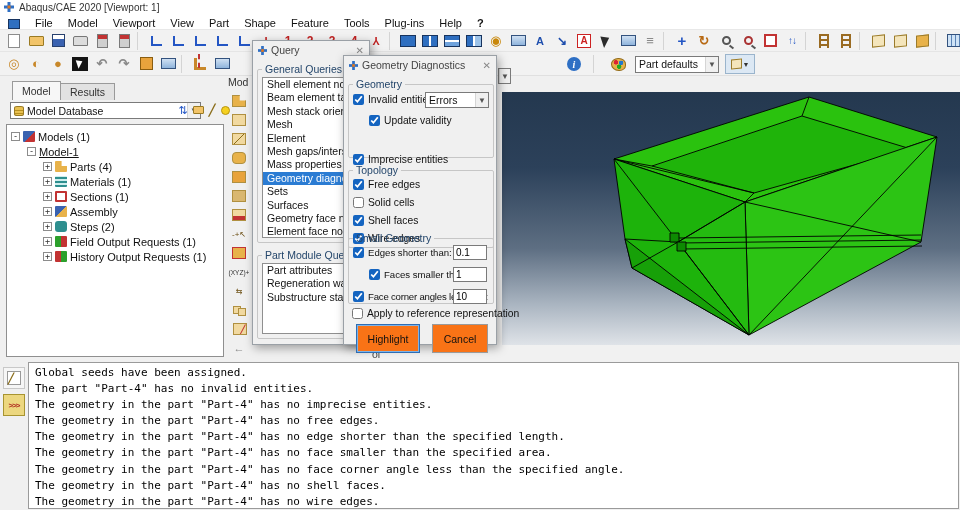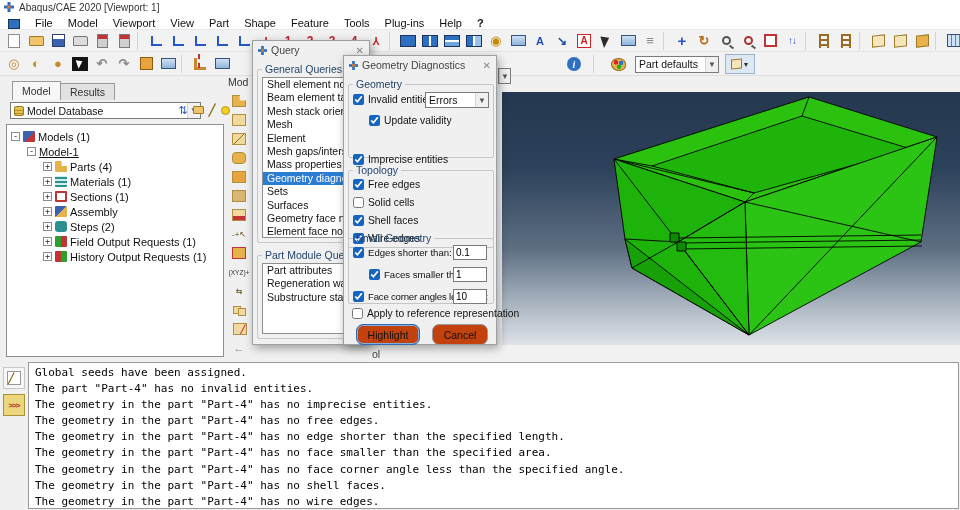--- a/index.html
+++ b/index.html
@@ -84,21 +84,21 @@
   .dtl{height:18px;display:flex;align-items:center;gap:4px;padding:0 5px;font-size:10.5px;color:#444}
   .dtl .x{margin-left:auto;color:#888;font-size:10px}
   fieldset{position:absolute;border:1px solid #c6c6c6;border-radius:2px;margin:0;padding:0}
   legend{font-size:10.5px;color:#24466b;padding:0 3px;margin-left:4px}
   .lst{position:absolute;left:4px;right:4px;top:2px;bottom:4px;background:#fff;border:1px solid #8f8f8f;overflow:hidden}
   .lst div{height:13.4px;line-height:13.4px;padding-left:4px;font-size:10.5px;white-space:nowrap}
   .lst .sel{background:#2b7cd3;color:#fff}
   .cbrow{position:absolute;display:flex;align-items:center;gap:4px;font-size:10.3px;white-space:nowrap}
   input[type=checkbox]{width:11px;height:11px;margin:0;accent-color:#1464c0}
   .numin{position:absolute;width:34px;height:15px;border:1px solid #7a7a7a;font-size:10px;padding:0 2px;font-family:"Liberation Sans",sans-serif;background:#fff}
-  .btn{position:absolute;height:21px;background:#c2410c;border:1px solid #9a9a9a;font-size:10.5px;display:flex;align-items:center;justify-content:center;border-radius:7px}
+  .btn{position:absolute;height:29px;background:#f97316;border:1px solid #9a9a9a;font-size:10.5px;display:flex;align-items:center;justify-content:center;border-radius:0}
   .btn.def{border:1px solid #2d6db5;box-shadow:inset 0 0 0 1px #7fb2e5}
   
   #vpt{left:502px;top:92px;width:458px;height:253px;background:linear-gradient(180deg,#24384f 0%,#2c415a 30%,#5e6f83 62%,#aab5c1 84%,#dfe3e8 100%)}
   
   #msg{left:28px;top:362px;width:931px;height:147px;background:#fff;border:1px solid #9a9a9a;
        font-family:"DejaVu Sans Mono",monospace;font-size:11px;padding:2px 0 0 6px;overflow:hidden}
   #msg div{height:16.1px;line-height:16.1px;white-space:nowrap;color:#000}
   .gut{position:absolute;width:22px;height:22px;border:1px solid #c8c8c8;background:#f6f6f6;display:flex;align-items:center;justify-content:center}
   .noteic{width:14px;height:14px;background:#fff;border:1px solid #999;color:#8a6d1a;font-size:10px;display:flex;align-items:flex-end;justify-content:flex-start}
   .kern{background:#ecd77f;border:1px solid #a89430;color:#b03020;font-weight:bold;font-size:8px;letter-spacing:-1px}

